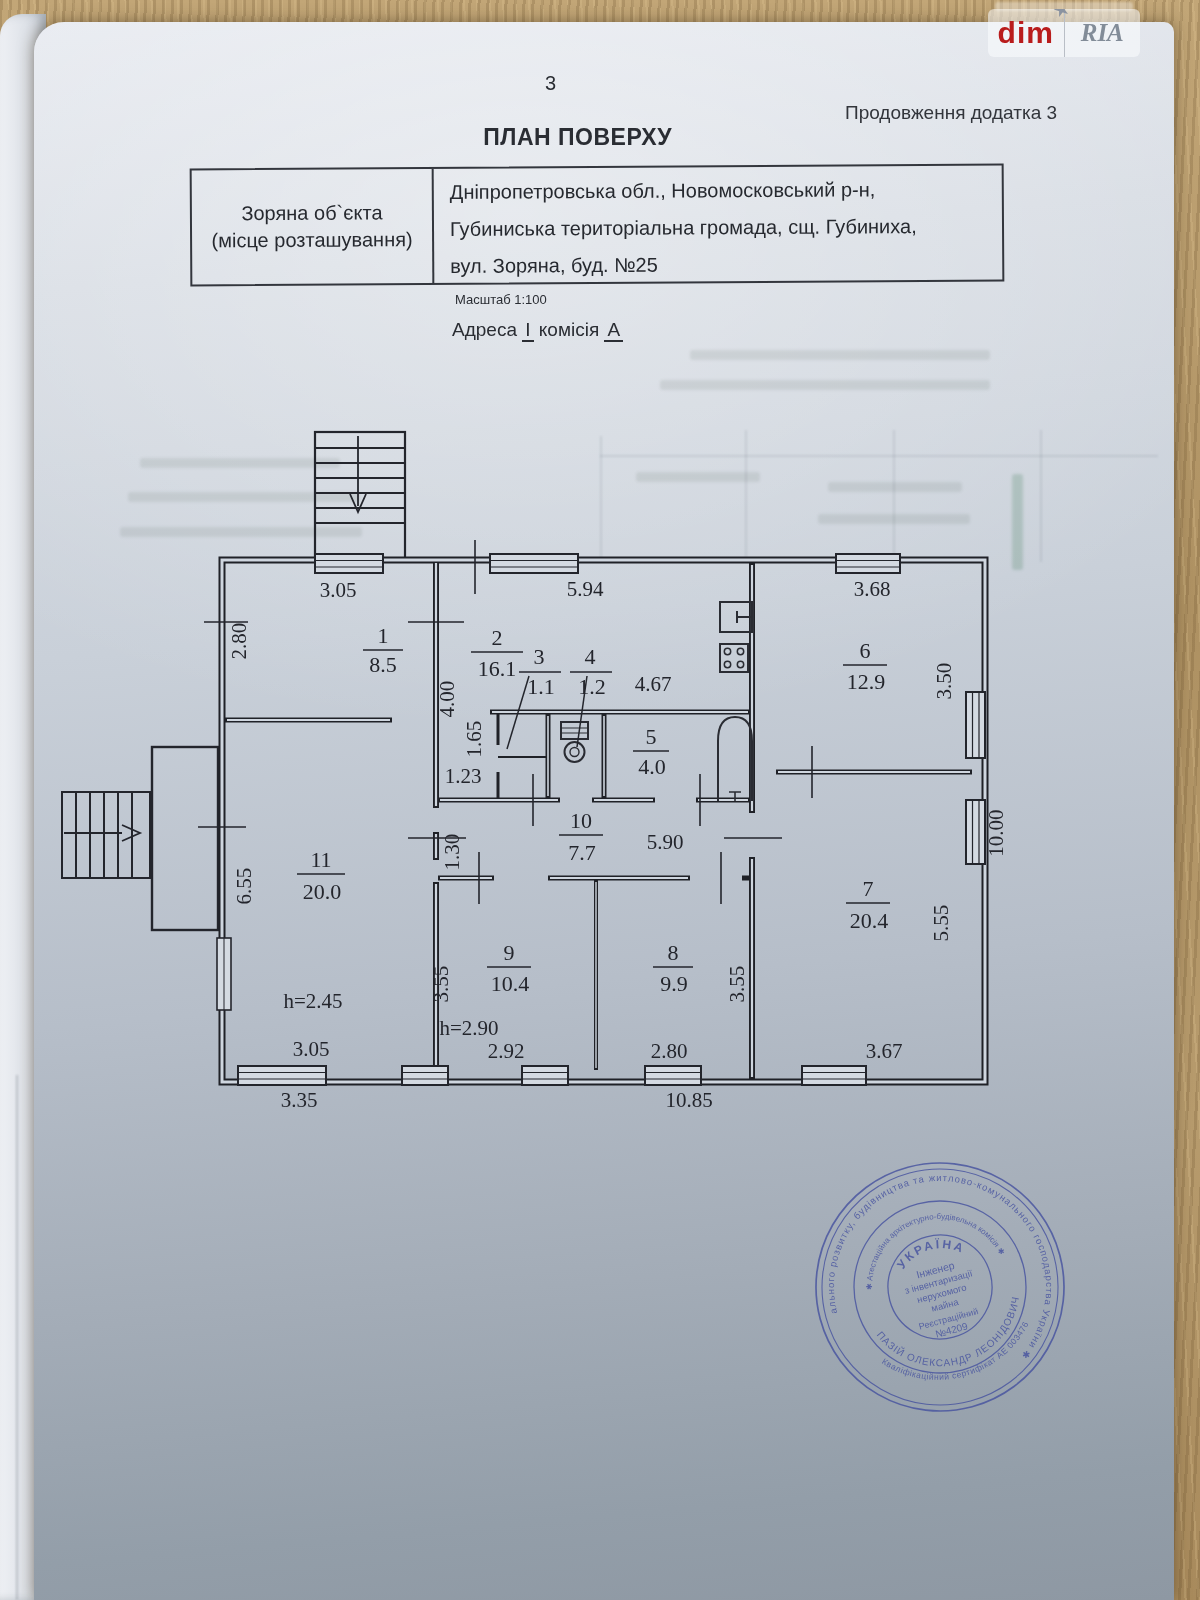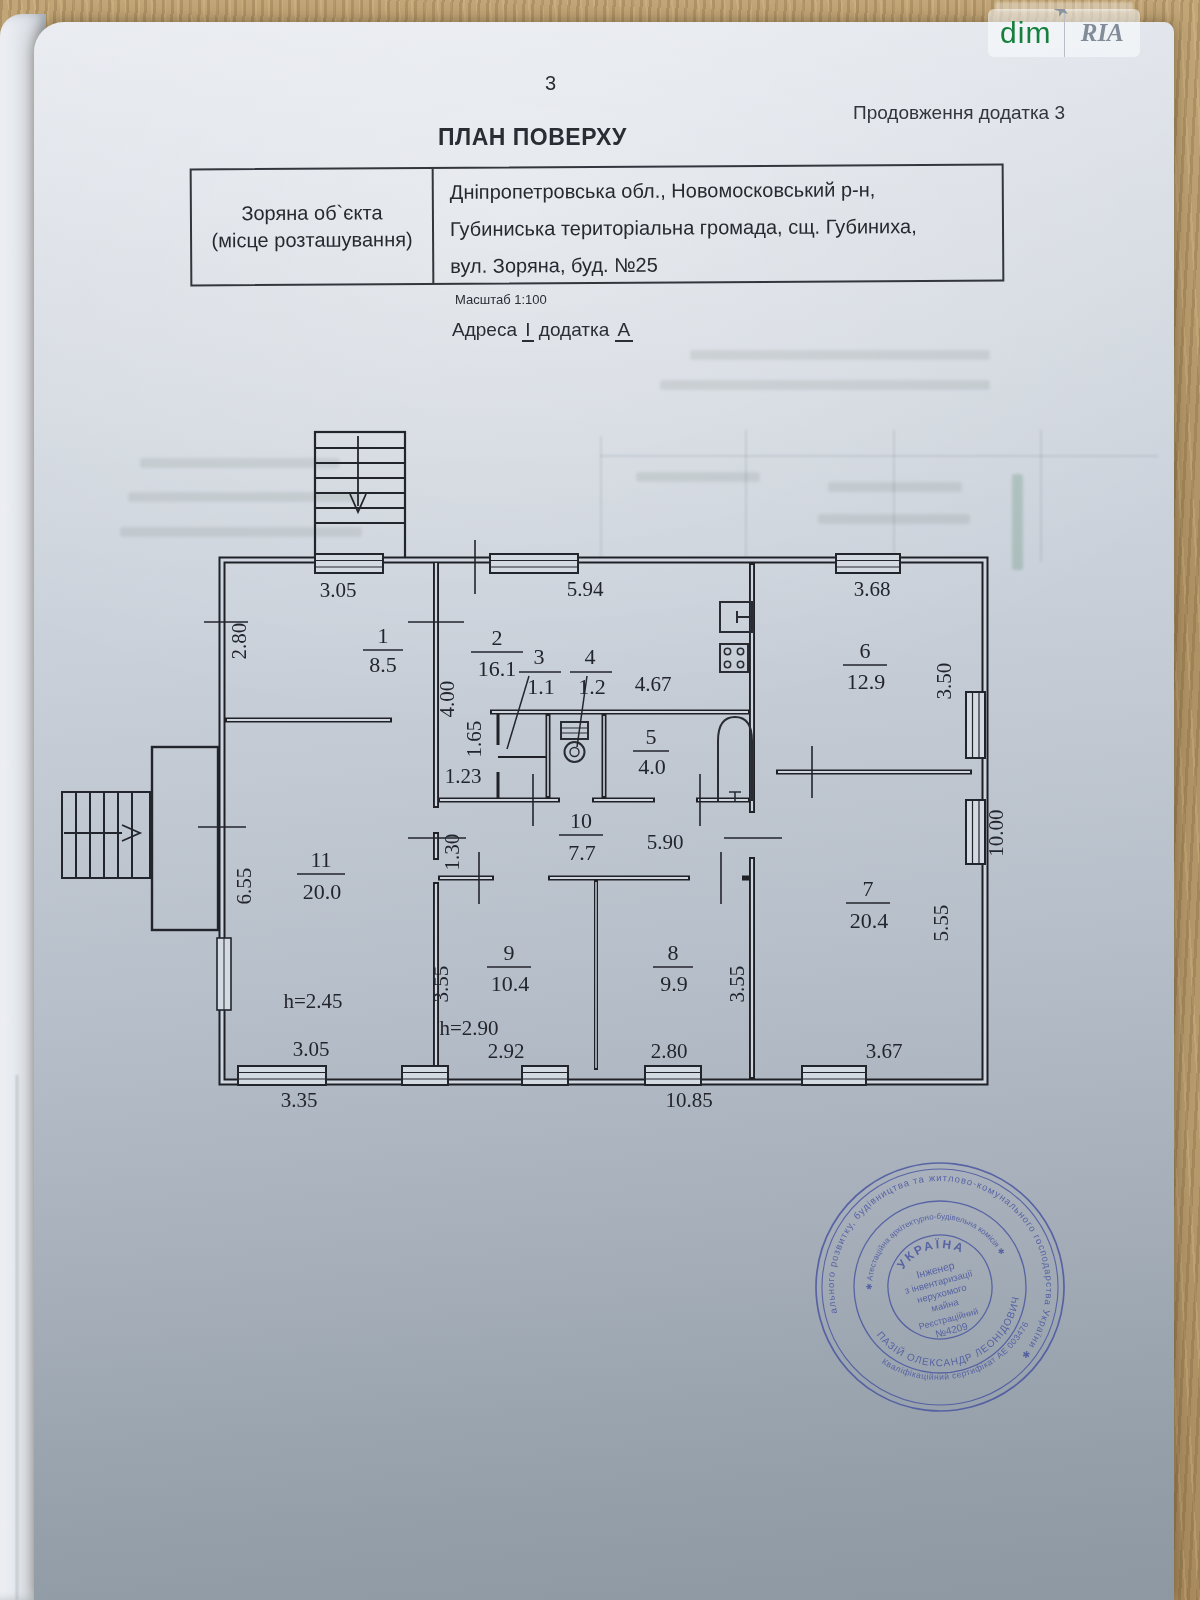--- a/index.html
+++ b/index.html
@@ -25,41 +25,41 @@
       linear-gradient(175deg,#e7eaf0 0%,#d8dde4 16%,#c9d0d9 38%,#b6bec9 60%,#a3acb7 78%,#939ea9 92%,#8e98a3 100%);
     border-radius:30px 10px 0 0;
     box-shadow:0 0 16px rgba(60,45,22,.5);
   }
   .fold{
     left:16px;top:1075px;width:2px;height:525px;
     background:rgba(90,100,112,.28);filter:blur(1px);
   }
   .txt{color:#2a2d33;}
   .page-num{left:545px;top:72px;font-size:20px;}
-  .appendix{left:845px;top:102px;width:228px;font-size:19px;text-align:center;color:#32353b;}
-  .title{left:438px;top:124px;width:234px;text-align:left;font-size:23px;font-weight:bold;letter-spacing:.5px;}
+  .appendix{left:845px;top:102px;width:228px;font-size:19px;text-align:left;color:#32353b;}
+  .title{left:438px;top:124px;width:234px;text-align:right;font-size:23px;font-weight:bold;letter-spacing:.5px;}
   .addr-table{
     left:190px;top:166px;width:810px;height:114px;
     border:2px solid #33363d;display:flex;transform:rotate(-.35deg);
     font-size:20px;color:#26292f;
   }
   .addr-left{
     width:240px;border-right:2px solid #33363d;display:flex;flex-direction:column;
     align-items:center;justify-content:center;line-height:27px;text-align:center;
   }
   .addr-right{flex:1;padding:5px 8px 0 16px;line-height:37px;}
   .scale-line{left:455px;top:292px;font-size:13px;}
   .floor-line{left:452px;top:319px;font-size:19px;}
   .uline{border-bottom:2px solid #2b2e34;padding:0 3px;}
   .wm{
     left:988px;top:9px;width:152px;height:48px;display:flex;align-items:stretch;
     background:rgba(252,253,255,.55);border-radius:6px;overflow:hidden;
   }
   .wm-cell{flex:1;display:flex;align-items:center;justify-content:center;}
-  .wm-dim{font-size:30px;font-weight:normal;color:#15803d;letter-spacing:1px;}
+  .wm-dim{font-size:30px;font-weight:bold;color:#b91c1c;letter-spacing:1px;}
   .wm-ria{font-size:25px;font-weight:bold;font-style:italic;color:#828c98;font-family:"Liberation Serif",serif;position:relative;}
   .wm-div{width:1px;background:#b9bec6;}
   .wm-star{position:absolute;top:-10px;left:-11px;font-size:17px;font-style:normal;color:#8b93a0;transform:rotate(-18deg);}
   .wm-topbar{left:995px;top:2px;width:138px;height:9px;background:rgba(255,255,255,.35);border-radius:3px;filter:blur(1px);}
   .bleed{opacity:.13;background:#5c6b60;filter:blur(1.6px);border-radius:3px;}
   .bleed-line{opacity:.16;background:#6a7480;filter:blur(.8px);}
   .bleed-green{opacity:.22;background:#3f7a57;filter:blur(1.4px);border-radius:3px;}
   svg text{font-family:"Liberation Serif",serif;fill:#23252c;}
   .stamp{filter:blur(.35px);opacity:.8;}
   .stamp text{fill:#45519f;font-family:"Liberation Sans",sans-serif;}
@@ -109,21 +109,21 @@
     <div>Дніпропетровська обл., Новомосковський р-н,</div>
     <div>Губиниська територіальна громада, сщ. Губиниха,</div>
     <div>вул. Зоряна, буд. №25</div>
   </div>
 </div>
 
 <div class="abs txt scale-line">Масштаб 1:100</div>
 <div class="abs txt floor-line">
   <span>Адреса</span>
   <span class="uline">I</span>
-  <span>додатка</span>
+  <span>комісія</span>
   <span class="uline">А</span>
 </div>
 
 <svg class="abs" style="left:0;top:420px;" width="1200" height="700" viewBox="0 420 1200 700">
 
   <g stroke="#23252c" fill="none" stroke-width="2.2">
     <rect x="315" y="432" width="90" height="128"></rect>
     <path d="M315,448 H405 M315,463 H405 M315,478 H405 M315,493 H405 M315,508 H405 M315,523 H405"></path>
     <path d="M358,436 V506" stroke-width="1.8"></path>
     <path d="M350,494 L358,512 L366,494" fill="none" stroke-width="1.8"></path>

